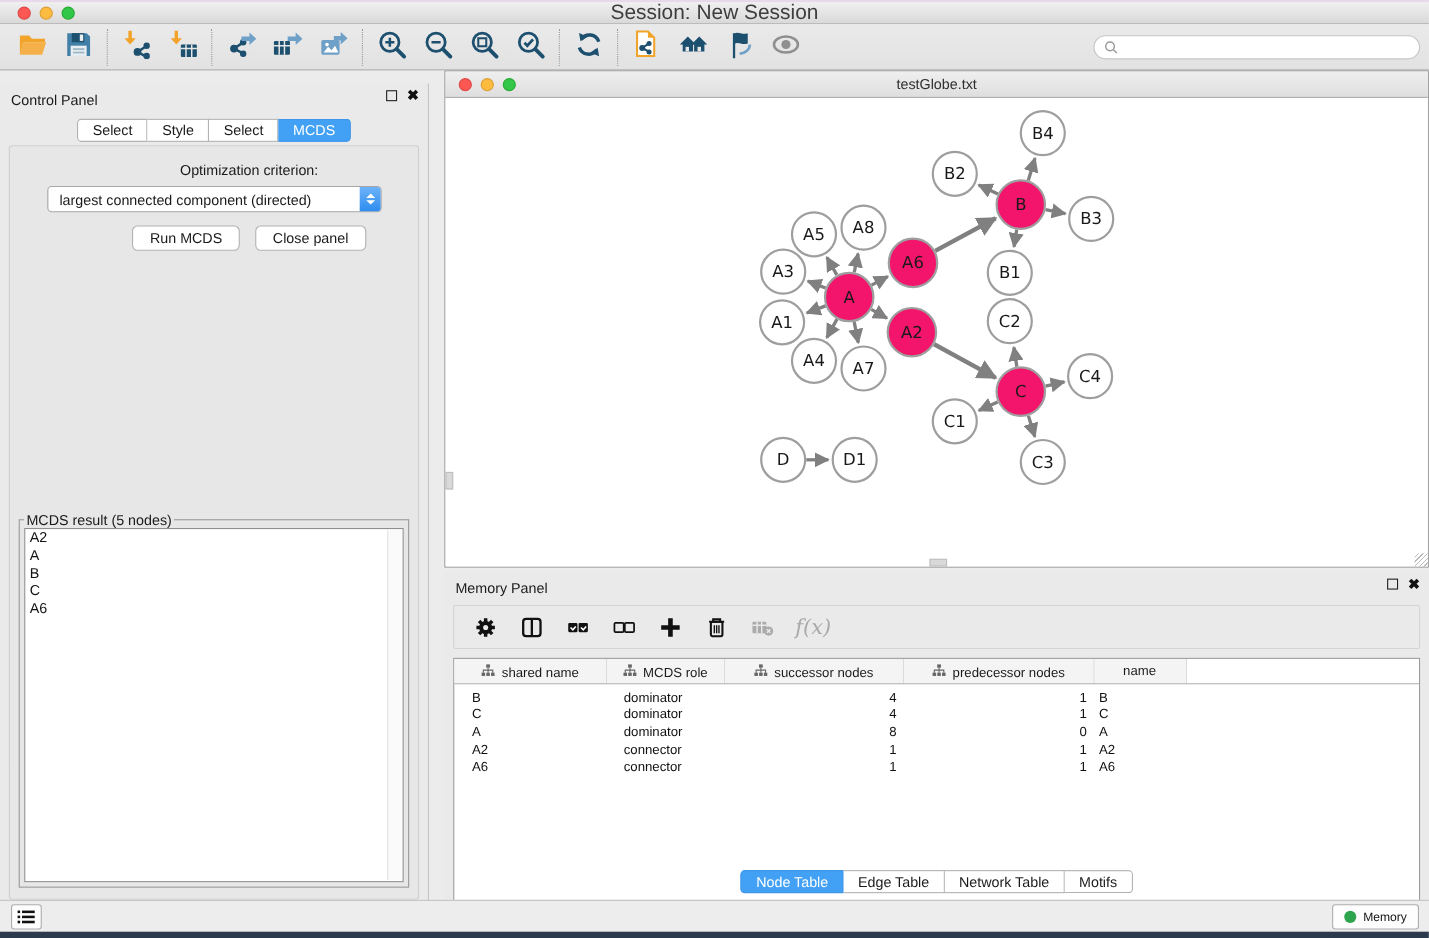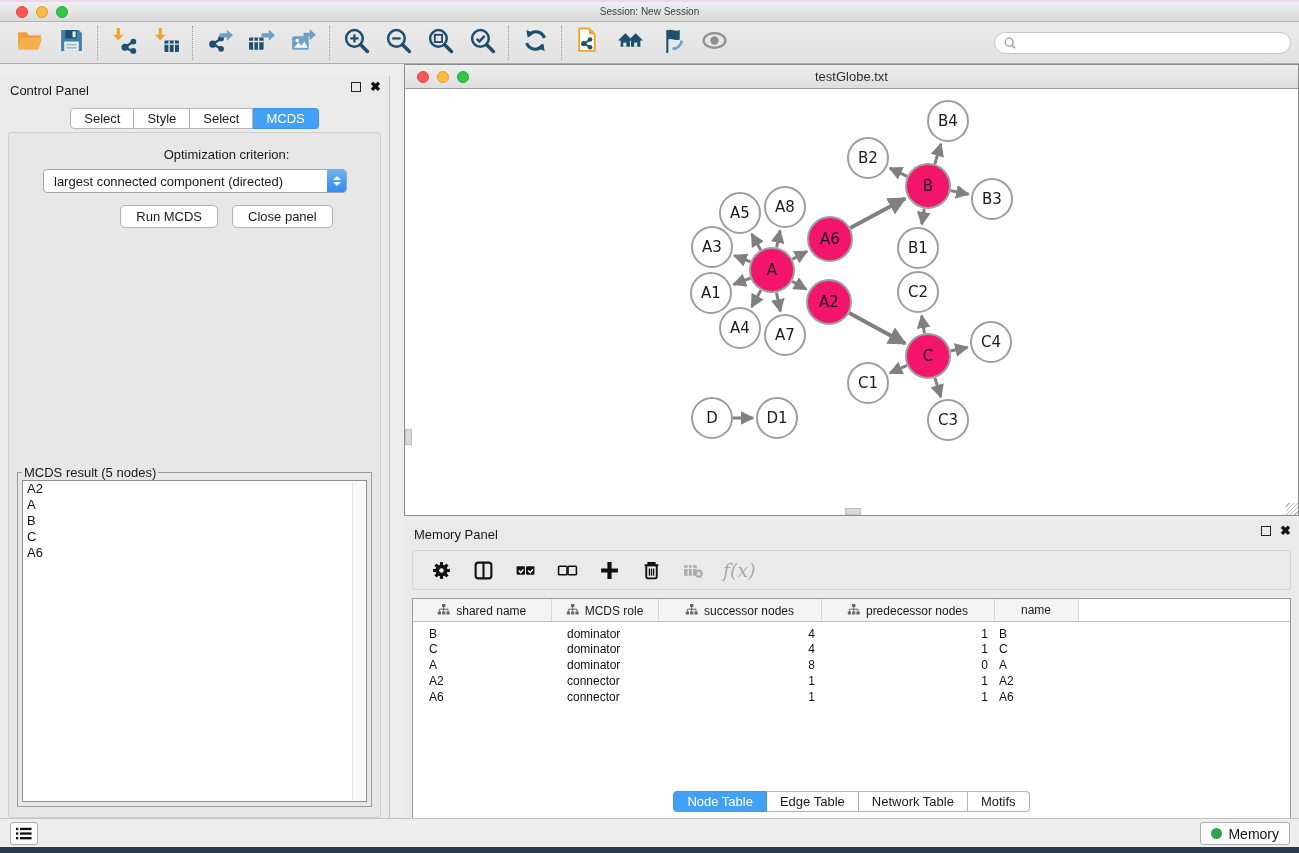--- a/index.html
+++ b/index.html
@@ -9,21 +9,21 @@
   
   .lavender { position:absolute; left:0; top:0; width:100%; height:2px; background:#E9D7EA; }
   .titlebar { position:absolute; left:0; top:2px; width:100%; height:20px;
     background:linear-gradient(#F0F0F0,#D9D9D9); border-bottom:1px solid #B6B6B6;
     display:flex; align-items:center; }
   .lights { position:absolute; left:16px; top:4px; display:flex; gap:8px; }
   .light { width:12px; height:12px; border-radius:50%; display:inline-block; }
   .light.red    { background:#FC5753; border:1px solid #DF4744; }
   .light.yellow { background:#FDBC40; border:1px solid #DE9F34; }
   .light.green  { background:#33C748; border:1px solid #27AA35; }
-  .tb-title { width:100%; text-align:center; font-size:10px; color:#3E3E3E; }
+  .tb-title { width:100%; text-align:center; font-size:19px; color:#3E3E3E; }
 
   
   .toolbar { position:absolute; left:0; top:22px; width:100%; height:42px;
     background:linear-gradient(#EAEAEA,#E2E2E2); border-bottom:1px solid #ABABAB;
     display:flex; align-items:center; padding:0 8px; }
   .tbgroups { display:flex; align-items:center; height:100%; }
   .tbtn { width:42px; height:36px; display:flex; align-items:center; justify-content:center; cursor:default; }
   .tbtn svg { width:27px; height:27px; }
   .tsep { width:0; height:34px; border-left:1px dotted #9B9B9B; margin:0 5px; }
   .searchbox { margin-left:auto; width:297px; height:22px; background:#fff;
@@ -107,21 +107,21 @@
   .tp-tabs { position:absolute; bottom:6px; width:100%; display:flex; justify-content:center;align-items:flex-end; }
 
   
   .statusbar { position:absolute; left:0; top:818px; width:100%; height:29px;
     background:#EDEDED; border-top:1px solid #C2C2C2; }
   .stat-left { position:absolute; left:10px; top:3px; width:28px; height:23px; background:#FDFDFD;
     border:1px solid #ADADAD; border-radius:3px; display:flex; align-items:center; justify-content:center; }
   .stat-left svg { width:18px; height:16px; }
   .memory { position:absolute; right:9px; top:3px; height:23px; background:#FDFDFD;
     border:1px solid #ADADAD; border-radius:3px; display:flex; align-items:center; gap:6px;
-    padding:0 10px; font-size:14px; color:#111; }
+    padding:0 10px; font-size:11px; color:#111; }
   .memdot { width:11px; height:11px; border-radius:50%; background:#2EA44E; display:inline-block; }
   .deskedge { position:absolute; left:0; top:847px; width:100%; height:6px; background:#2B3A4D; }
 </style>
 </head>
 <body>
 
 <div class="app">
   <div class="lavender"></div>
 
   <div class="titlebar">

